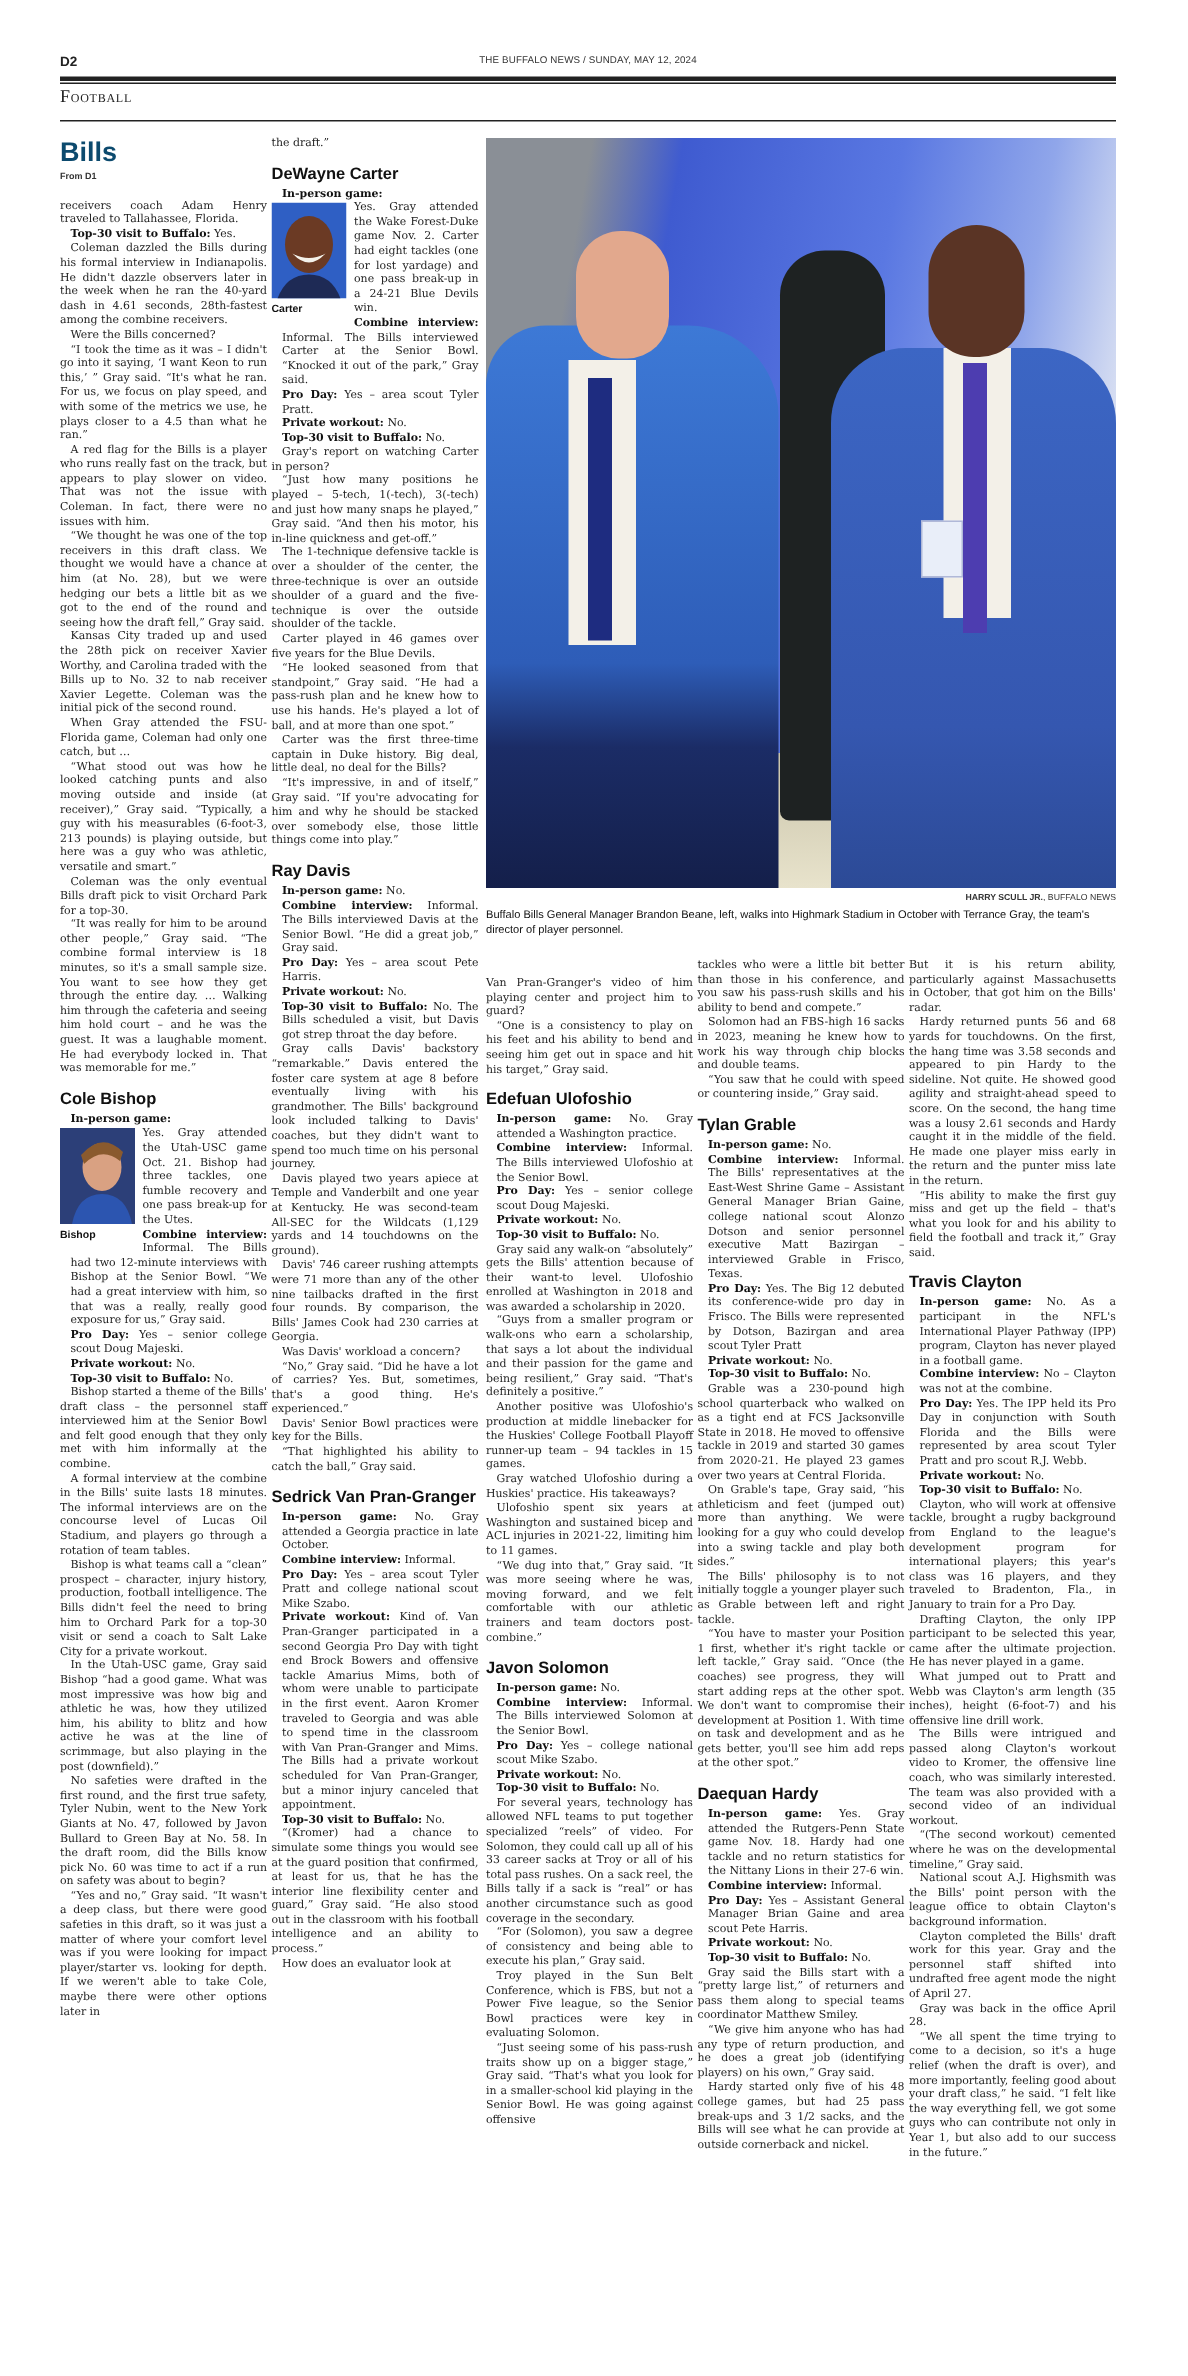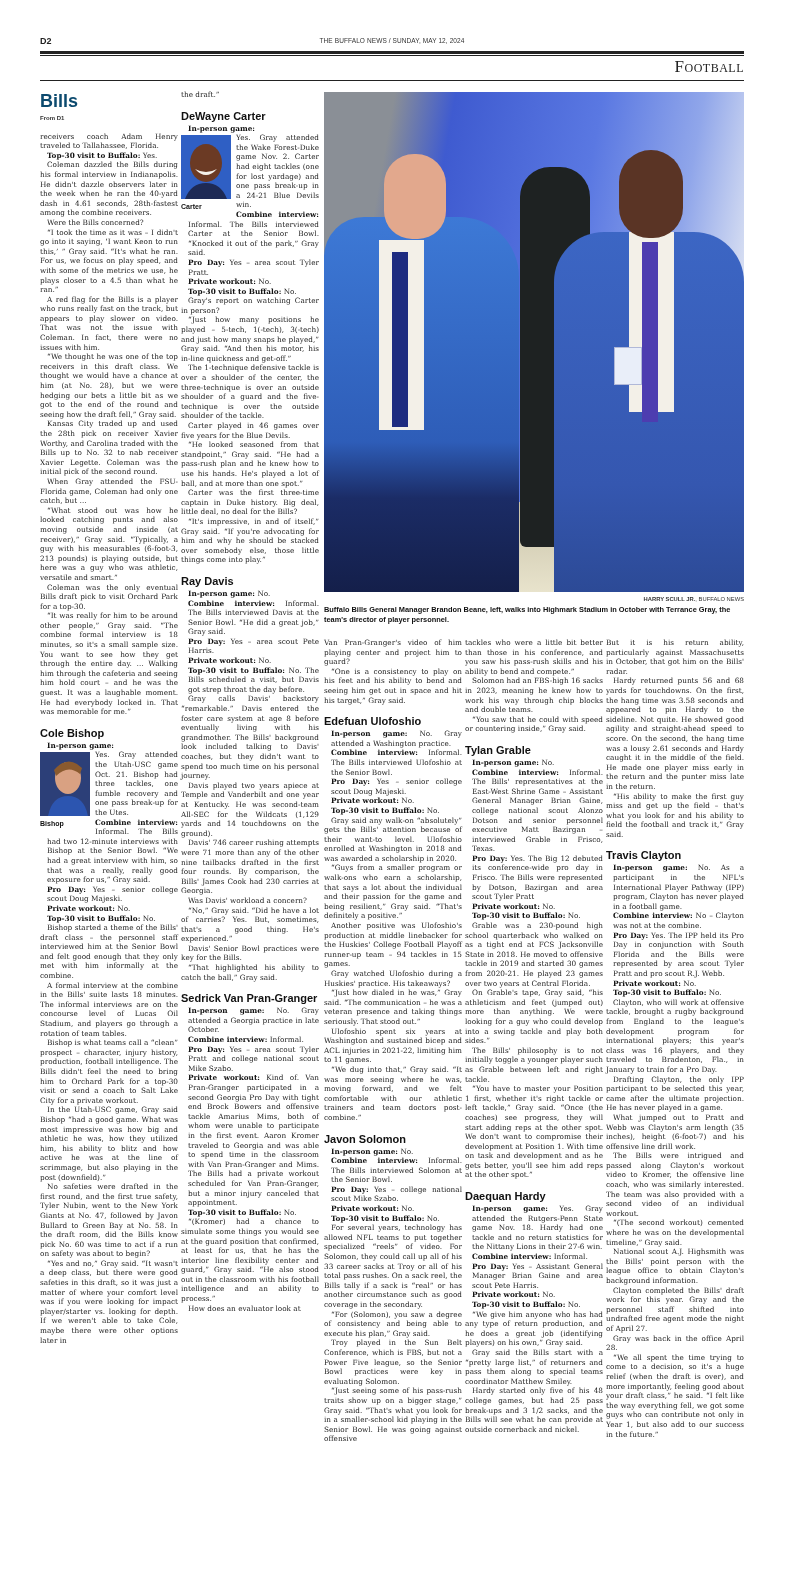--- a/index.html
+++ b/index.html
@@ -3,21 +3,21 @@
 <meta charset="utf-8">
 <style>
   * { box-sizing: border-box; margin: 0; padding: 0; }
   html, body { width: 792px; height: 1584px; background: #ffffff; overflow: hidden; }
   body { position: relative; font-family: "DejaVu Serif", serif; color: #222; }
   .header { position: absolute; left: 40px; top: 32px; width: 704px; height: 20px; }
   .page-num { position: absolute; left: 0; top: 4px; font-family: "Liberation Sans", sans-serif; font-weight: bold; font-size: 9px; color: #222; }
   .masthead { position: absolute; left: 0; right: 0; top: 5px; text-align: center; font-family: "Liberation Sans", sans-serif; font-size: 6.5px; letter-spacing: 0.1px; color: #333; }
   .rule-thick { position: absolute; left: 40px; top: 51px; width: 704px; height: 3px; background: #222; }
   .rule-thin1 { position: absolute; left: 40px; top: 55px; width: 704px; height: 1px; background: #222; }
-  .section-title { position: absolute; left: 40px; width: 704px; top: 57px; text-align: right; font-family: "Liberation Serif", serif; font-size: 17px; font-variant: small-caps; letter-spacing: 0.5px; color: #222; }
+  .section-title { position: absolute; left: 40px; width: 704px; top: 57px; text-align: left; font-family: "Liberation Serif", serif; font-size: 12px; font-variant: small-caps; letter-spacing: 0.5px; color: #222; }
   .rule-thin2 { position: absolute; left: 40px; top: 80px; width: 704px; height: 1px; background: #222; }
 
   .col { position: absolute; top: 90px; width: 138px; font-size: 7.3px; line-height: 9.6px; text-align: justify; hyphens: auto; }
   .col p { text-indent: 7px; }
   .col p.noi { text-indent: 0; }
   .col .h { font-family: "Liberation Sans", sans-serif; font-weight: bold; font-size: 11px; line-height: 14px; margin-top: 9px; margin-bottom: 1px; color: #111; text-align: left; }
   .col .lbl { font-weight: bold; color: #111; }
   .col .lead { padding-left: 7px; text-indent: 0; }
   .kicker { font-family: "Liberation Sans", sans-serif; font-weight: bold; font-size: 18px; line-height: 22px; color: #0c4a6e; }
   .from { font-family: "Liberation Sans", sans-serif; font-size: 6px; font-weight: bold; color: #333; margin: 2px 0 8px; }
@@ -35,21 +35,21 @@
   .photo .p2 { position: absolute; left: 230px; top: 140px; width: 190px; height: 360px; background: linear-gradient(180deg, #3c66c4, #3557b0 70%, #2c4a96); border-radius: 50px 50px 0 0; }
   .photo .p2h { position: absolute; left: 295px; top: 58px; width: 64px; height: 88px; background: #5a3425; border-radius: 32px 32px 30px 30px; }
   .photo .shirt1 { position: absolute; left: 55px; top: 148px; width: 45px; height: 190px; background: #f3f0e8; }
   .photo .tie1 { position: absolute; left: 68px; top: 160px; width: 16px; height: 175px; background: #1e2c80; }
   .photo .shirt2 { position: absolute; left: 305px; top: 140px; width: 45px; height: 180px; background: #f3f0e8; }
   .photo .tie2 { position: absolute; left: 318px; top: 150px; width: 16px; height: 180px; background: #4d3db0; }
   .photo .badge { position: absolute; left: 290px; top: 255px; width: 28px; height: 38px; background: #e9eef9; border: 1px solid #b0b8d8; }
 
   .credit { position: absolute; left: 324px; top: 596px; width: 420px; text-align: right; font-family: "Liberation Sans", sans-serif; font-size: 5.8px; color: #333; }
   .credit b { font-weight: bold; }
-  .caption { position: absolute; left: 324px; top: 605px; width: 420px; font-family: "Liberation Sans", sans-serif; font-weight: bold; font-size: 7.4px; line-height: 10px; color: #111; }
+  .caption { position: absolute; left: 324px; top: 605px; width: 420px; font-family: "Liberation Sans", sans-serif; font-weight: normal; font-size: 7.4px; line-height: 10px; color: #111; }
 
   .col-lower { top: 638px; }
 </style>
 </head>
 <body>
 
 <div class="header">
   <span class="page-num">D2</span>
   <div class="masthead">THE BUFFALO NEWS / SUNDAY, MAY 12, 2024</div>
 </div>
@@ -158,34 +158,33 @@
   <div class="p1h"></div>
   <div class="p2"></div>
   <div class="shirt2"></div>
   <div class="tie2"></div>
   <div class="badge"></div>
   <div class="p2h"></div>
 </div>
 <div class="credit"><b>HARRY SCULL JR.</b><span>, BUFFALO NEWS</span></div>
 <div class="caption">Buffalo Bills General Manager Brandon Beane, left, walks into Highmark Stadium in October with Terrance Gray, the team's director of player personnel.</div>
 
-<div class="col col-lower" style="left:324px;">
+<div class="col col-lower" style="left:324px;margin-top:12px;">
   <p class="noi">Van Pran-Granger's video of him playing center and project him to guard?</p>
   <p>“One is a consistency to play on his feet and his ability to bend and seeing him get out in space and hit his target,” Gray said.</p>
   <div class="h">Edefuan Ulofoshio</div>
   <p class="lead"><span class="lbl">In-person game:</span> <span>No. Gray attended a Washington practice.</span></p>
   <p class="lead"><span class="lbl">Combine interview:</span> <span>Informal. The Bills interviewed Ulofoshio at the Senior Bowl.</span></p>
   <p class="lead"><span class="lbl">Pro Day:</span> <span>Yes – senior college scout Doug Majeski.</span></p>
   <p class="lead"><span class="lbl">Private workout:</span> <span>No.</span></p>
   <p class="lead"><span class="lbl">Top-30 visit to Buffalo:</span> <span>No.</span></p>
   <p>Gray said any walk-on “absolutely” gets the Bills' attention because of their want-to level. Ulofoshio enrolled at Washington in 2018 and was awarded a scholarship in 2020.</p>
   <p>“Guys from a smaller program or walk-ons who earn a scholarship, that says a lot about the individual and their passion for the game and being resilient,” Gray said. “That's definitely a positive.”</p>
   <p>Another positive was Ulofoshio's production at middle linebacker for the Huskies' College Football Playoff runner-up team – 94 tackles in 15 games.</p>
   <p>Gray watched Ulofoshio during a Huskies' practice. His takeaways?</p>
-  <p>“Just how dialed in he was,” Gray said. “The communication – he was a veteran presence and taking things seriously. That stood out.”</p>
   <p>Ulofoshio spent six years at Washington and sustained bicep and ACL injuries in 2021-22, limiting him to 11 games.</p>
   <p>“We dug into that,” Gray said. “It was more seeing where he was, moving forward, and we felt comfortable with our athletic trainers and team doctors post-combine.”</p>
 
   <div class="h">Javon Solomon</div>
   <p class="lead"><span class="lbl">In-person game:</span> <span>No.</span></p>
   <p class="lead"><span class="lbl">Combine interview:</span> <span>Informal. The Bills interviewed Solomon at the Senior Bowl.</span></p>
   <p class="lead"><span class="lbl">Pro Day:</span> <span>Yes – college national scout Mike Szabo.</span></p>
   <p class="lead"><span class="lbl">Private workout:</span> <span>No.</span></p>
   <p class="lead"><span class="lbl">Top-30 visit to Buffalo:</span> <span>No.</span></p>
   <p>For several years, technology has allowed NFL teams to put together specialized “reels” of video. For Solomon, they could call up all of his 33 career sacks at Troy or all of his total pass rushes. On a sack reel, the Bills tally if a sack is “real” or has another circumstance such as good coverage in the secondary.</p>
@@ -208,22 +207,22 @@
   <p>On Grable's tape, Gray said, “his athleticism and feet (jumped out) more than anything. We were looking for a guy who could develop into a swing tackle and play both sides.”</p>
   <p>The Bills' philosophy is to not initially toggle a younger player such as Grable between left and right tackle.</p>
   <p>“You have to master your Position 1 first, whether it's right tackle or left tackle,” Gray said. “Once (the coaches) see progress, they will start adding reps at the other spot. We don't want to compromise their development at Position 1. With time on task and development and as he gets better, you'll see him add reps at the other spot.”</p>
 
   <div class="h">Daequan Hardy</div>
   <p class="lead"><span class="lbl">In-person game:</span> <span>Yes. Gray attended the Rutgers-Penn State game Nov. 18. Hardy had one tackle and no return statistics for the Nittany Lions in their 27-6 win.</span></p>
   <p class="lead"><span class="lbl">Combine interview:</span> <span>Informal.</span></p>
   <p class="lead"><span class="lbl">Pro Day:</span> <span>Yes – Assistant General Manager Brian Gaine and area scout Pete Harris.</span></p>
   <p class="lead"><span class="lbl">Private workout:</span> <span>No.</span></p>
   <p class="lead"><span class="lbl">Top-30 visit to Buffalo:</span> <span>No.</span></p>
+  <p>Gray said the Bills start with a “pretty large list,” of returners and pass them along to special teams coordinator Matthew Smiley.</p>
   <p>“We give him anyone who has had any type of return production, and he does a great job (identifying players) on his own,” Gray said.</p>
-  <p>Gray said the Bills start with a “pretty large list,” of returners and pass them along to special teams coordinator Matthew Smiley.</p>
   <p>Hardy started only five of his 48 college games, but had 25 pass break-ups and 3 1/2 sacks, and the Bills will see what he can provide at outside cornerback and nickel.</p>
 </div>
 
 <div class="col col-lower" style="left:606px;">
   <p class="noi">But it is his return ability, particularly against Massachusetts in October, that got him on the Bills' radar.</p>
   <p>Hardy returned punts 56 and 68 yards for touchdowns. On the first, the hang time was 3.58 seconds and appeared to pin Hardy to the sideline. Not quite. He showed good agility and straight-ahead speed to score. On the second, the hang time was a lousy 2.61 seconds and Hardy caught it in the middle of the field. He made one player miss early in the return and the punter miss late in the return.</p>
   <p>“His ability to make the first guy miss and get up the field – that's what you look for and his ability to field the football and track it,” Gray said.</p>
   <div class="h">Travis Clayton</div>
   <p class="lead"><span class="lbl">In-person game:</span> <span>No. As a participant in the NFL's International Player Pathway (IPP) program, Clayton has never played in a football game.</span></p>
   <p class="lead"><span class="lbl">Combine interview:</span> <span>No – Clayton was not at the combine.</span></p>

